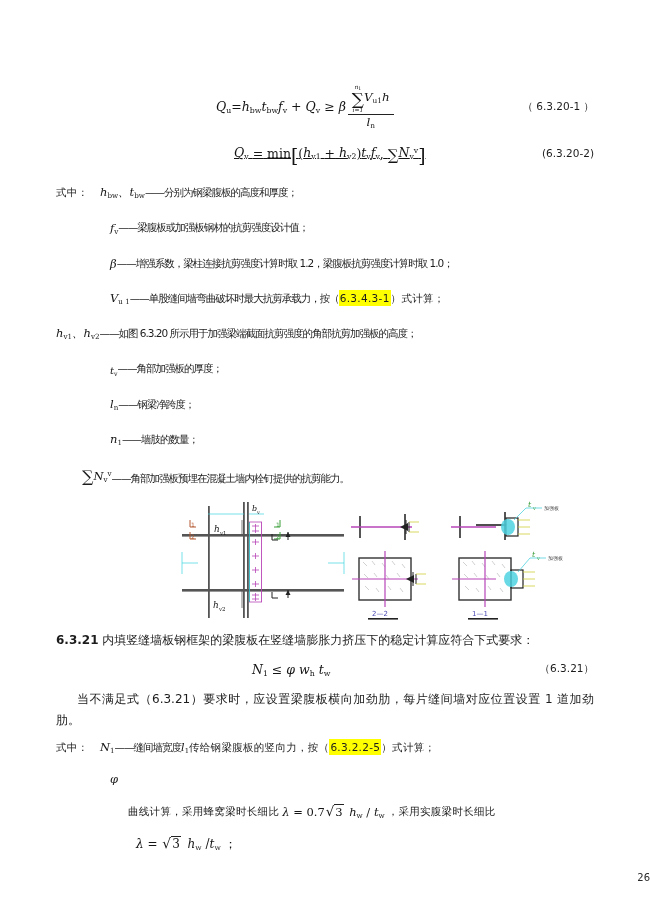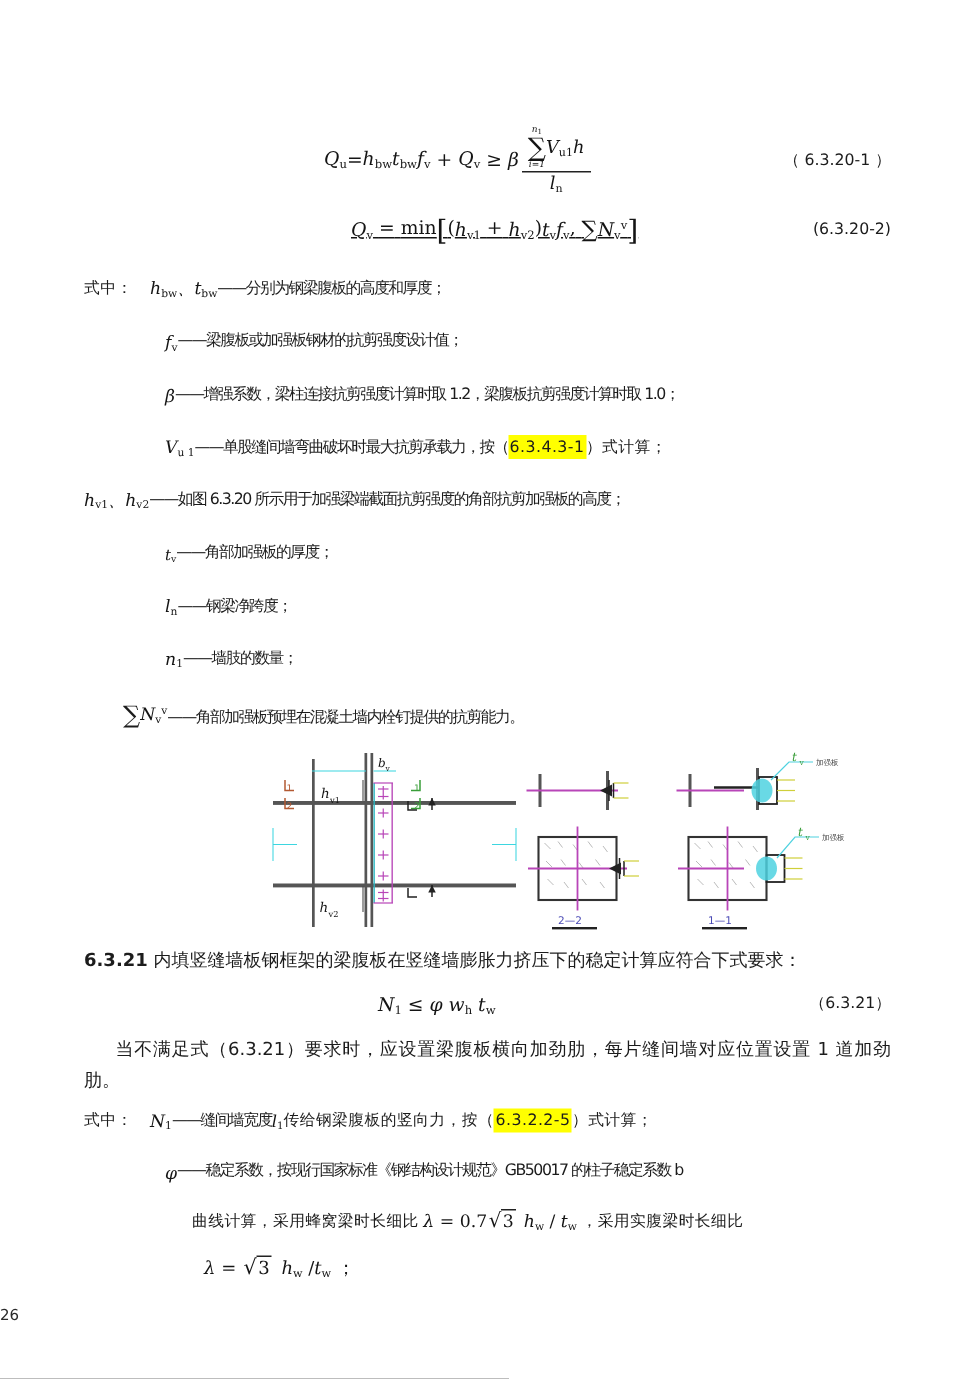--- a/index.html
+++ b/index.html
@@ -167,21 +167,21 @@
     font-size: 10px;
     color: #1c1c1c;
     margin-top: 6px;
   }
 
   .pagenum {
     position: absolute;
     left: 0;
     right: 0;
     bottom: 36px;
-    text-align: left;
+    text-align: right;
     font-size: 10px;
     color: #2a2a2a;
   }
 
   .para {
     font-size: 12px;
     color: #1c1c1c;
     line-height: 1.75;
     text-align: justify;
   }
@@ -468,21 +468,20 @@
         <span class="math" style="font-size:11.5px; flex:0 0 auto;">N<sub>1</sub></span>
         <span class="ctext dash">——缝间墙宽度</span>
           <span class="math" style="font-size:11px;">l<sub>1</sub></span>
           <span class="ctext">传给钢梁腹板的竖向力，按（</span>
           <span class="ctext hl">6.3.2.2-5</span>
           <span class="ctext">）式计算；</span>
       </div>
 
       <div class="defline indent2" style="margin-top:17px;">
         <span class="math" style="font-size:11.5px; flex:0 0 auto;">φ</span>
-        <span class="ctext dash">——稳定系数，按现行国家标准《钢结构设计规范》GB50017 的柱子稳定系数 b</span>
       </div>
 
       <div class="defline" style="margin-top:17px; margin-left:72px;">
         <span class="ctext">曲线计算，采用蜂窝梁时长细比</span>
         <span class="math" style="font-size:11.5px; margin:0 3px;">λ <span class="up">=</span> <span class="up">0.7</span><span class="sqrt-wrap"><span class="up" style="font-size:1.15em;">√</span><span class="radicand up">3</span></span> <span style="margin-left:2px;">h<sub>w</sub></span> <span class="up">/</span> t<sub>w</sub></span>
         <span class="ctext">，采用实腹梁时长细比</span>
       </div>
 
       <div class="eq-row" style="margin-top:14px; height:20px;">
         <div class="eq-body" style="margin-left:80px; font-size:12px;">

